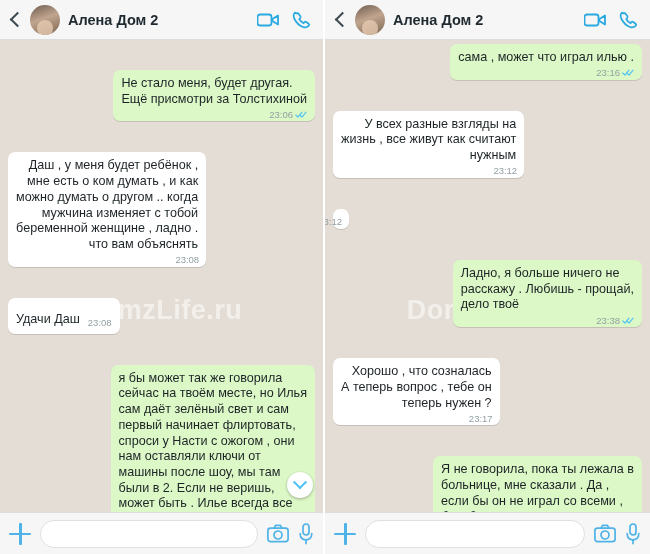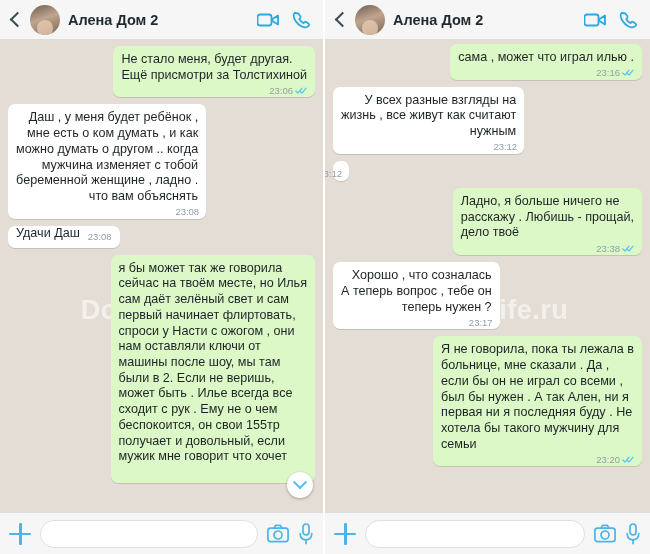--- a/index.html
+++ b/index.html
@@ -120,20 +120,21 @@
   .bubble {
     max-width: 80%;
     border-radius: 7px;
     padding: 6px 8px 14px 8px;
     font-size: 12.6px;
     line-height: 1.25;
     color: #1d2427;
     box-shadow: 0 1px 0.5px rgba(0,0,0,0.13);
     position: relative;
     word-wrap: break-word;
+    margin-top: 24px;
   }
   .in {
     background: #ffffff;
     align-self: flex-start;
     text-align: right;
   }
   .out {
     background: #dcf8c6;
     align-self: flex-end;
   }
@@ -142,21 +143,21 @@
     position: absolute;
     right: 7px;
     bottom: 2px;
     font-size: 9.5px;
     color: #93a0a5;
     display: flex;
     align-items: center;
     gap: 2px;
     line-height: 1;
   }
-  .bubble.short { display: inline-flex; align-items: flex-end; gap: 8px; padding: 0 8px 6px 8px; }
+  .bubble.short { display: inline-flex; align-items: flex-end; gap: 8px; padding: 14px 8px 6px 8px; }
   .bubble.short .meta { position: static; }
   .ticks { width: 13px; height: 9px; display: inline-block; }
   .clipped { overflow: hidden; }
 
   
   .scroll-btn {
     position: absolute;
     right: 10px;
     bottom: 14px;
     width: 26px; height: 26px;

